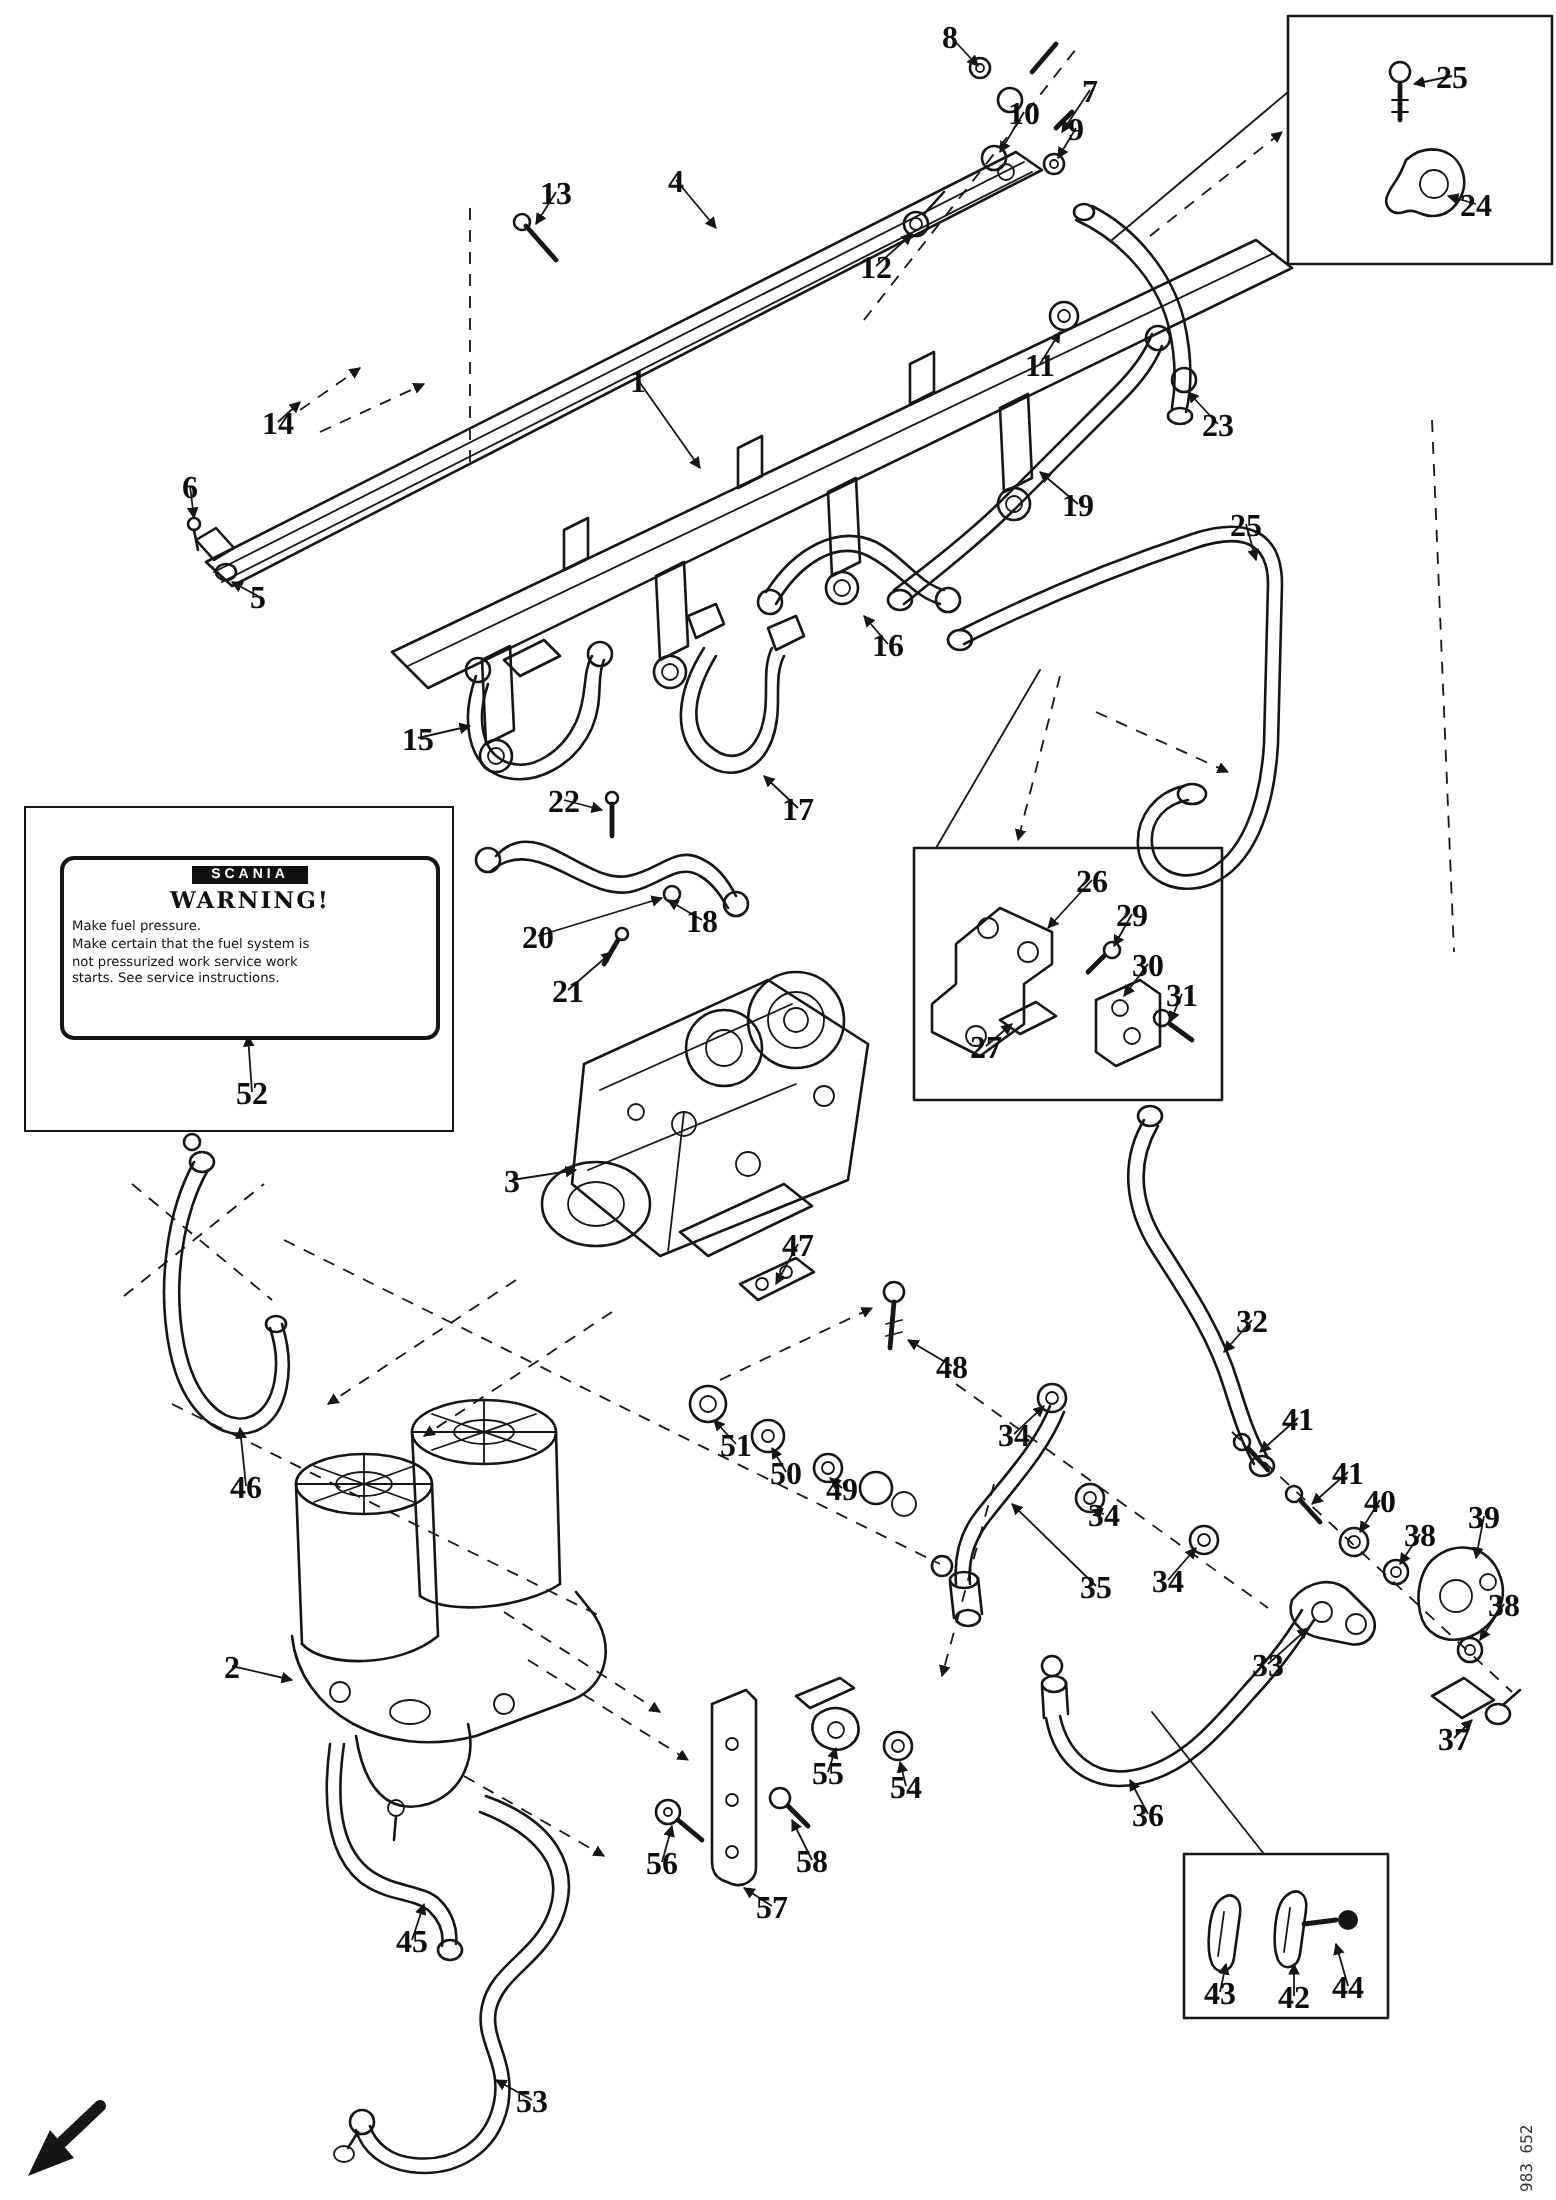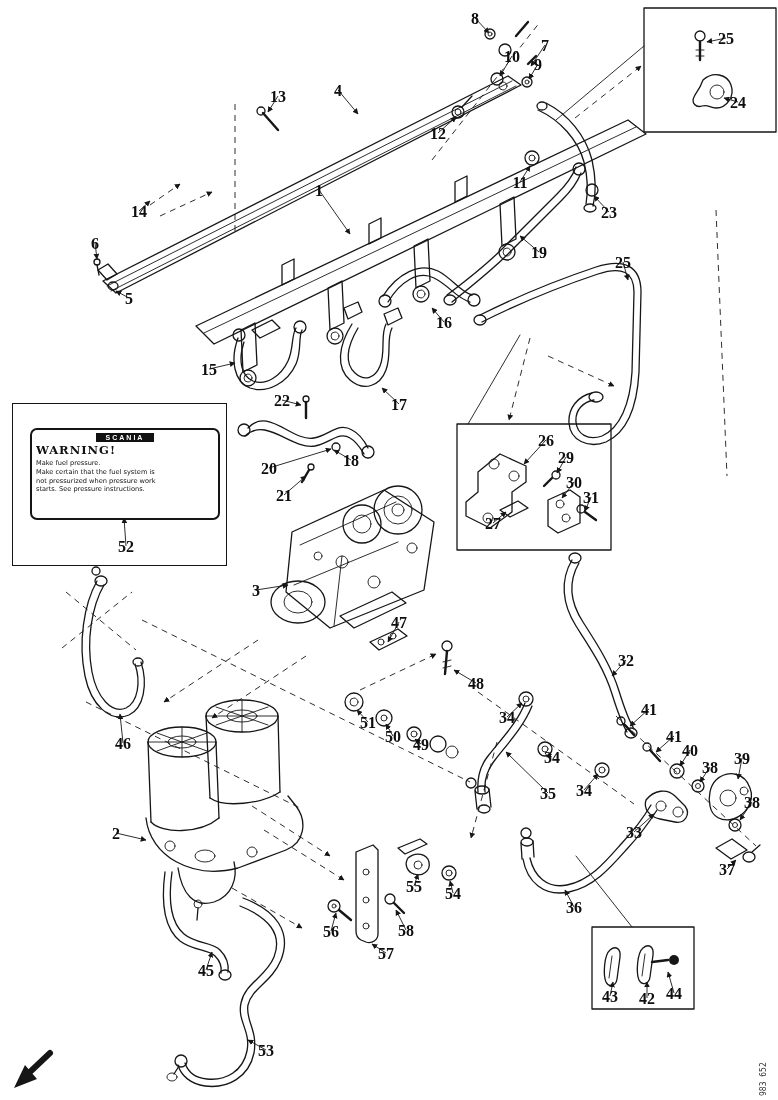--- a/index.html
+++ b/index.html
@@ -16,21 +16,21 @@
   .plabel{font:bold 16px "Liberation Serif",serif;fill:#0e0e0e;text-anchor:middle;}
   .leader{stroke:#161616;stroke-width:0.9;}
   .vtext{font:8px "DejaVu Sans Mono",monospace;fill:#333;}
   
   .warn-outer{position:absolute;left:12px;top:403px;width:213px;height:161px;border:1.6px solid #151515;
               pointer-events:none;background:transparent;}
   .warn-box{position:absolute;left:17px;top:24px;width:178px;height:84px;border:2px solid #151515;
             border-radius:7px;background:#fff;padding:2px 4px;box-sizing:content-box;}
   .warn-brand{width:58px;margin:1px auto 0;background:#111;color:#fff;font:bold 7px "Liberation Sans",sans-serif;
               text-align:center;letter-spacing:2px;padding:1px 0;}
-  .warn-title{text-align:left;font:bold 11.5px "DejaVu Serif",serif;letter-spacing:1px;margin:1px 0 2px;color:#111;}
+  .warn-title{text-align:center;font:bold 11.5px "DejaVu Serif",serif;letter-spacing:1px;margin:1px 0 2px;color:#111;}
   .warn-line{font:6.6px "DejaVu Sans",sans-serif;line-height:1.34;color:#111;white-space:nowrap;}
 </style>
 </head>
 <body>
 
 <div class="page">
 
 <svg width="778" height="1100" viewBox="0 0 778 1100">
   <defs>
     <marker id="arrhead" viewBox="0 0 10 10" refX="9" refY="5" markerWidth="6.5" markerHeight="6.5" orient="auto-start-reverse">
@@ -456,18 +456,18 @@
         <text x="674" y="999" class="plabel">44</text>
       </g>
 </svg>
 
 <div class="warn-outer">
   <div class="warn-box">
     <div class="warn-brand">SCANIA</div>
     <div class="warn-title">WARNING!</div>
     <div class="warn-line">Make fuel pressure.</div>
     <div class="warn-line">Make certain that the fuel system is</div>
-    <div class="warn-line">not pressurized when pressure work</div>
-    <div class="warn-line">starts. See pressure instructions.</div>
+    <div class="warn-line">not pressurized work service work</div>
+    <div class="warn-line">starts. See service instructions.</div>
   </div>
 </div>
 
 </div>
 
 </body></html>

